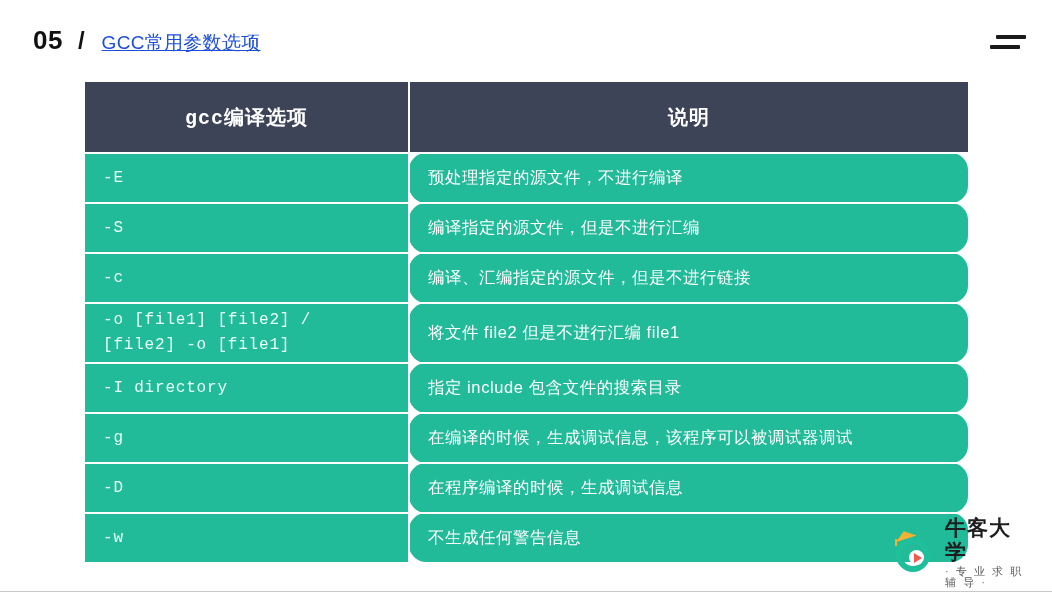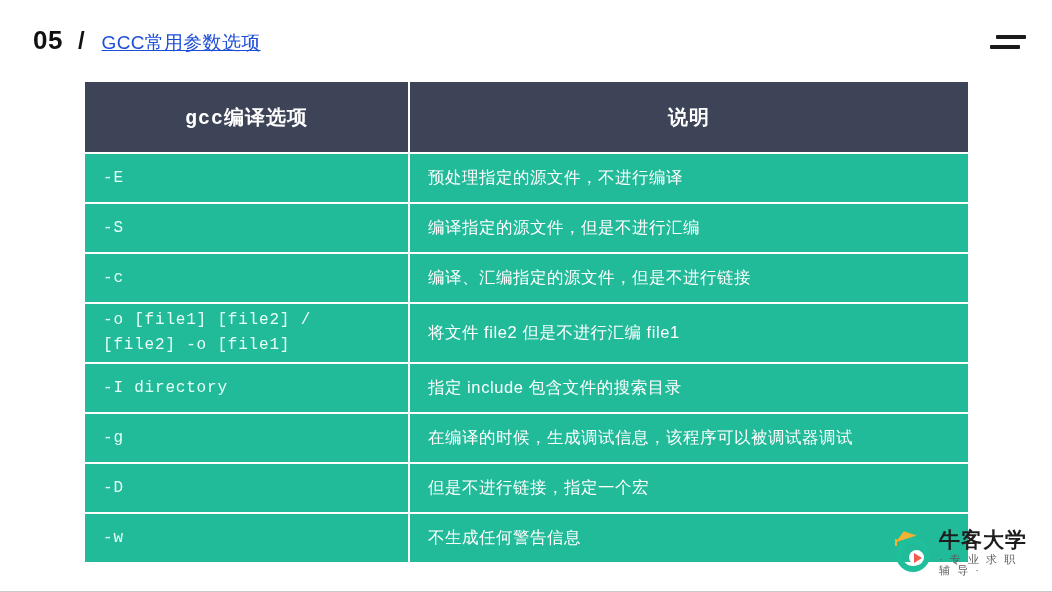--- a/index.html
+++ b/index.html
@@ -105,21 +105,21 @@
 
   .table td {
     background: #22bb99;
     color: #ffffff;
     padding: 0 0 0 18px;
     height: 48px;
     vertical-align: middle;
     border-right: 2px solid #ffffff;
     border-top: 2px solid #ffffff;
   }
-  .table td:last-child { border-right: none; }
+  .table td:last-child { border-right: none; border-radius: 17px; }
 
   .opt {
     font-family: "Liberation Mono", "DejaVu Sans Mono", monospace;
     font-size: 16px;
     color: #e8fff8;
     letter-spacing: 0.8px;
     line-height: 1.55;
     white-space: pre-line;
   }
   .desc {
@@ -192,20 +192,21 @@
   }
   .logo-mark .tassel {
     position: absolute;
     left: 2px;
     top: 10px;
     width: 2px;
     height: 7px;
     background: #f2b233;
   }
   .logo-text {
+    margin-left: 6px;
     display: flex;
     flex-direction: column;
     justify-content: center;
   }
   .logo-name {
     font-size: 21px;
     font-weight: bold;
     color: #1d1d1d;
     letter-spacing: 1px;
     line-height: 1.1;
@@ -267,21 +268,21 @@
       <tr>
         <td><span class="opt">-I directory</span></td>
         <td><span class="desc"><span>指定 </span><span class="mono">include</span><span> 包含文件的搜索目录</span></span></td>
       </tr>
       <tr>
         <td><span class="opt">-g</span></td>
         <td><span class="desc">在编译的时候，生成调试信息，该程序可以被调试器调试</span></td>
       </tr>
       <tr>
         <td><span class="opt">-D</span></td>
-        <td><span class="desc">但是不进行链接，指定一个宏</span></td>
+        <td><span class="desc">在程序编译的时候，生成调试信息</span></td>
       </tr>
       <tr>
         <td><span class="opt">-w</span></td>
         <td><span class="desc">不生成任何警告信息</span></td>
       </tr>
     </tbody>
   </table>
 
   <div class="logo">
     <div class="logo-mark">

